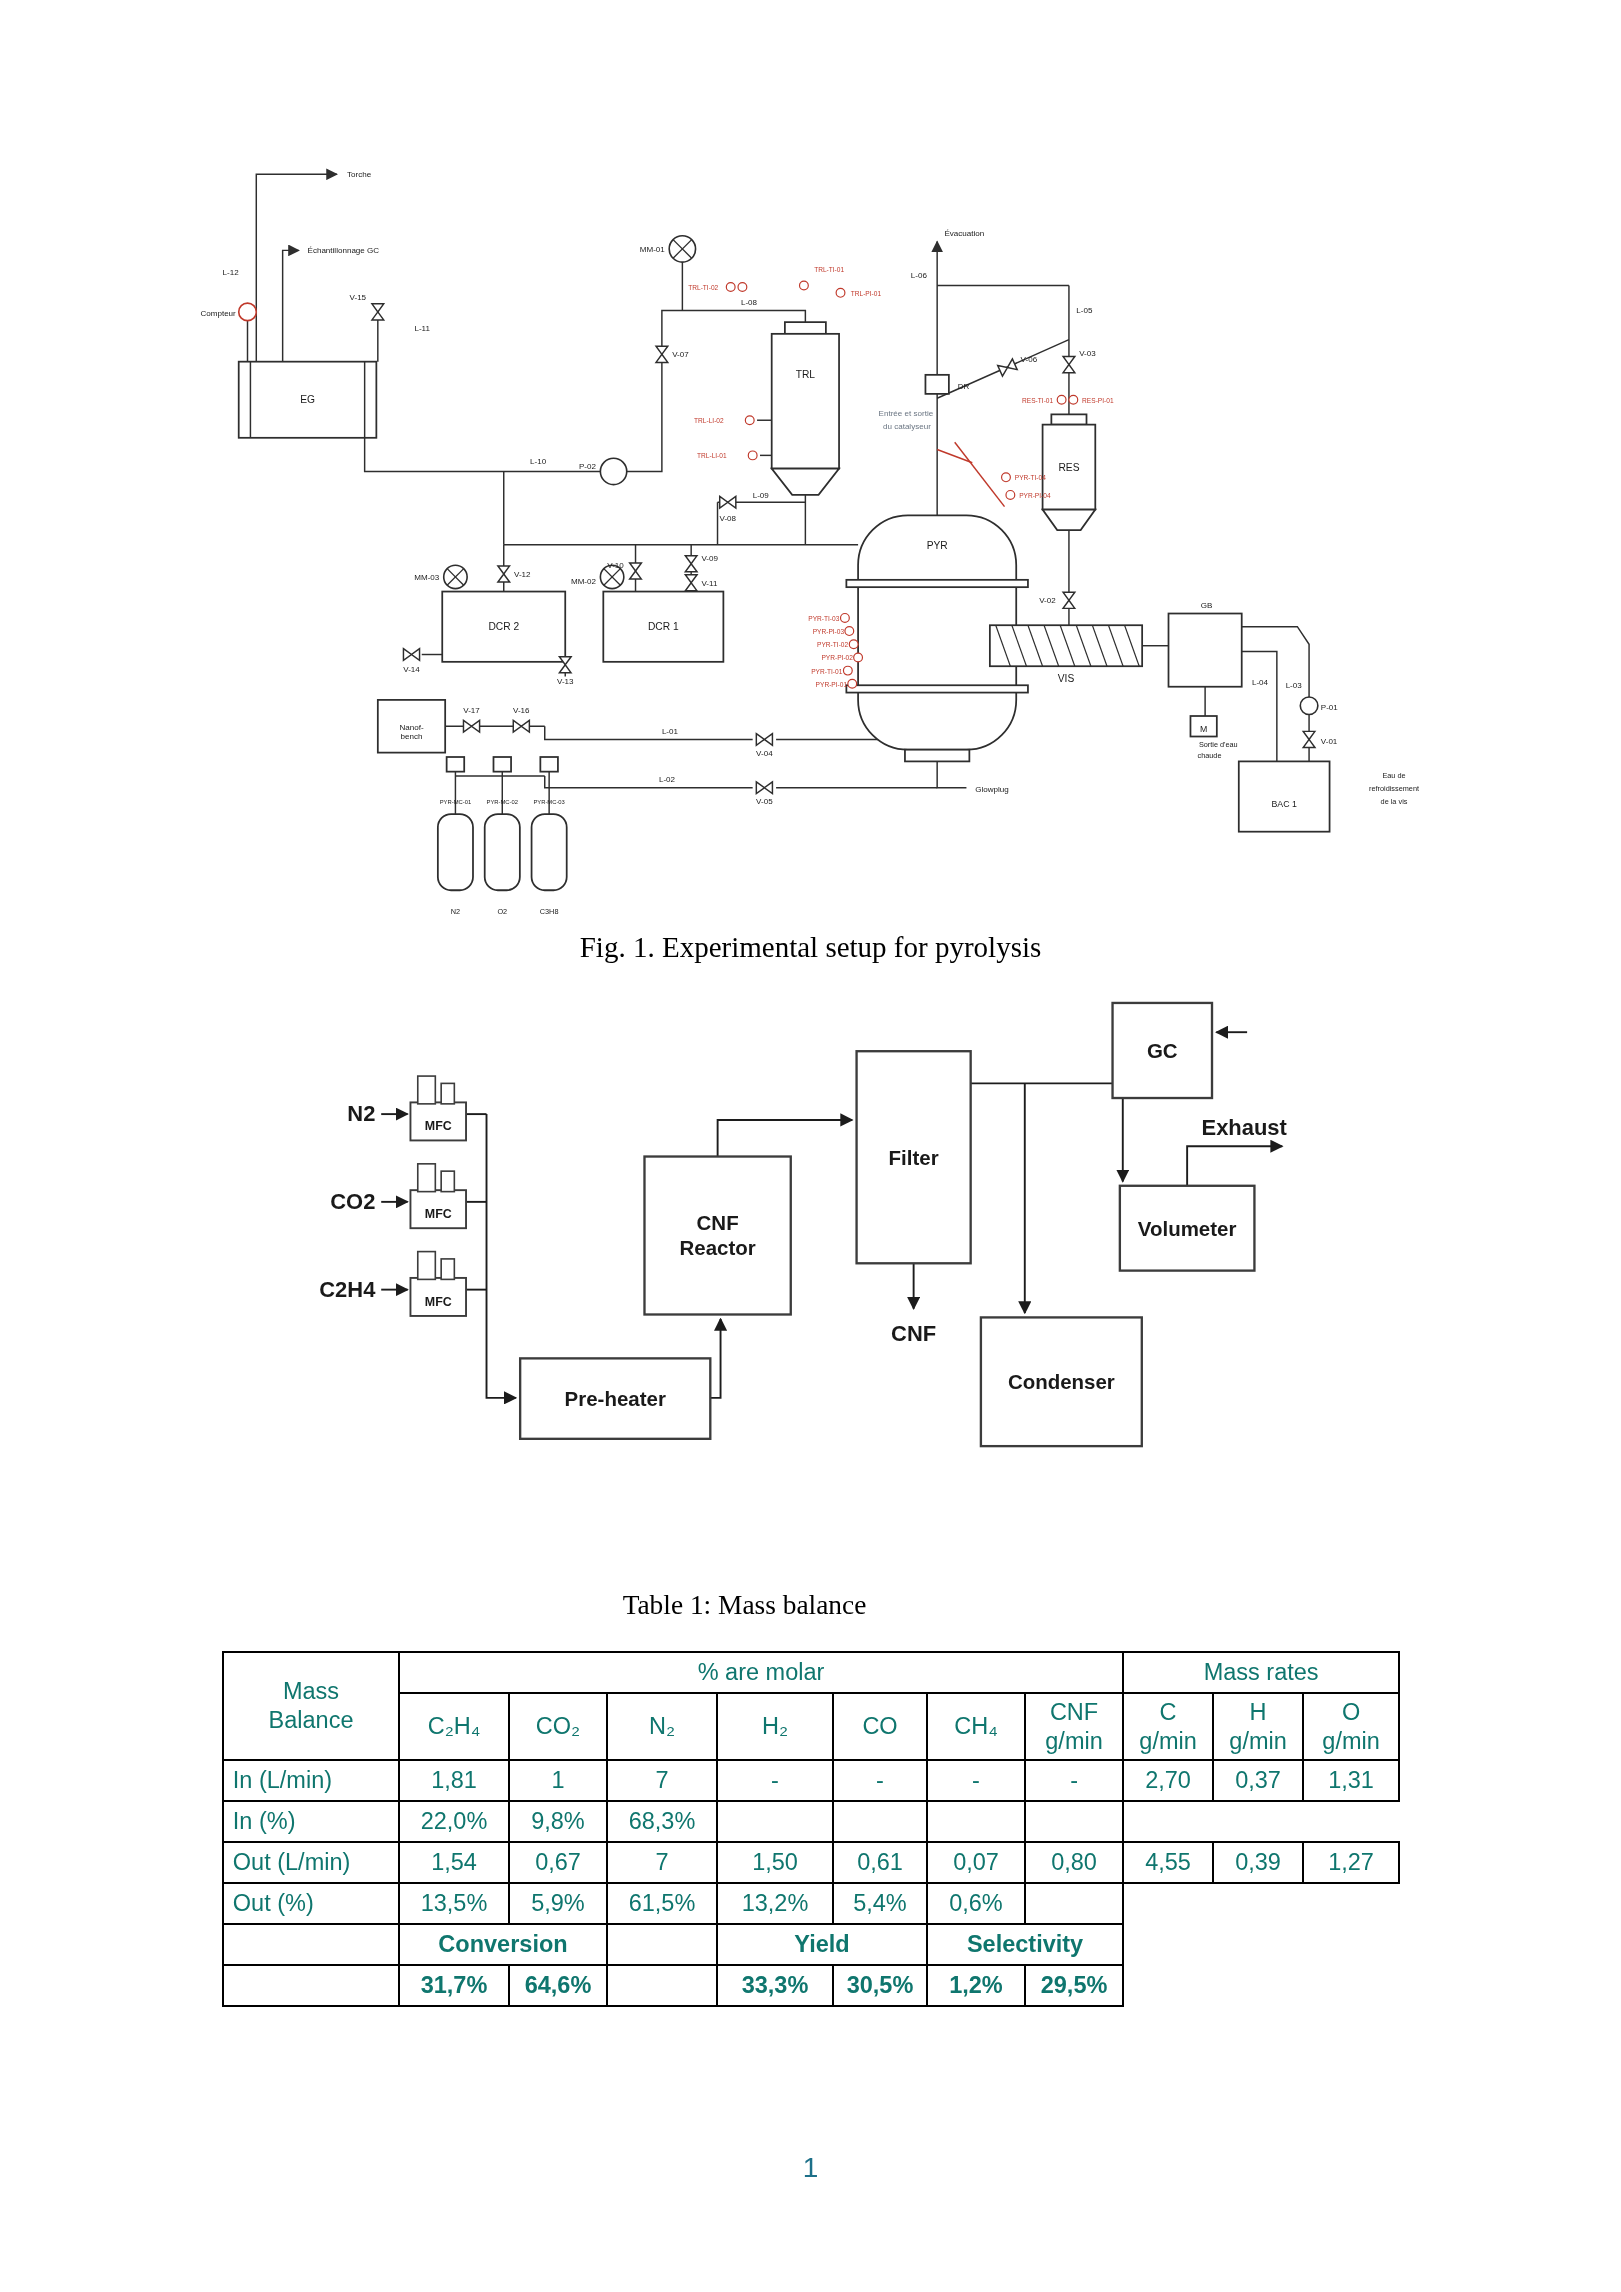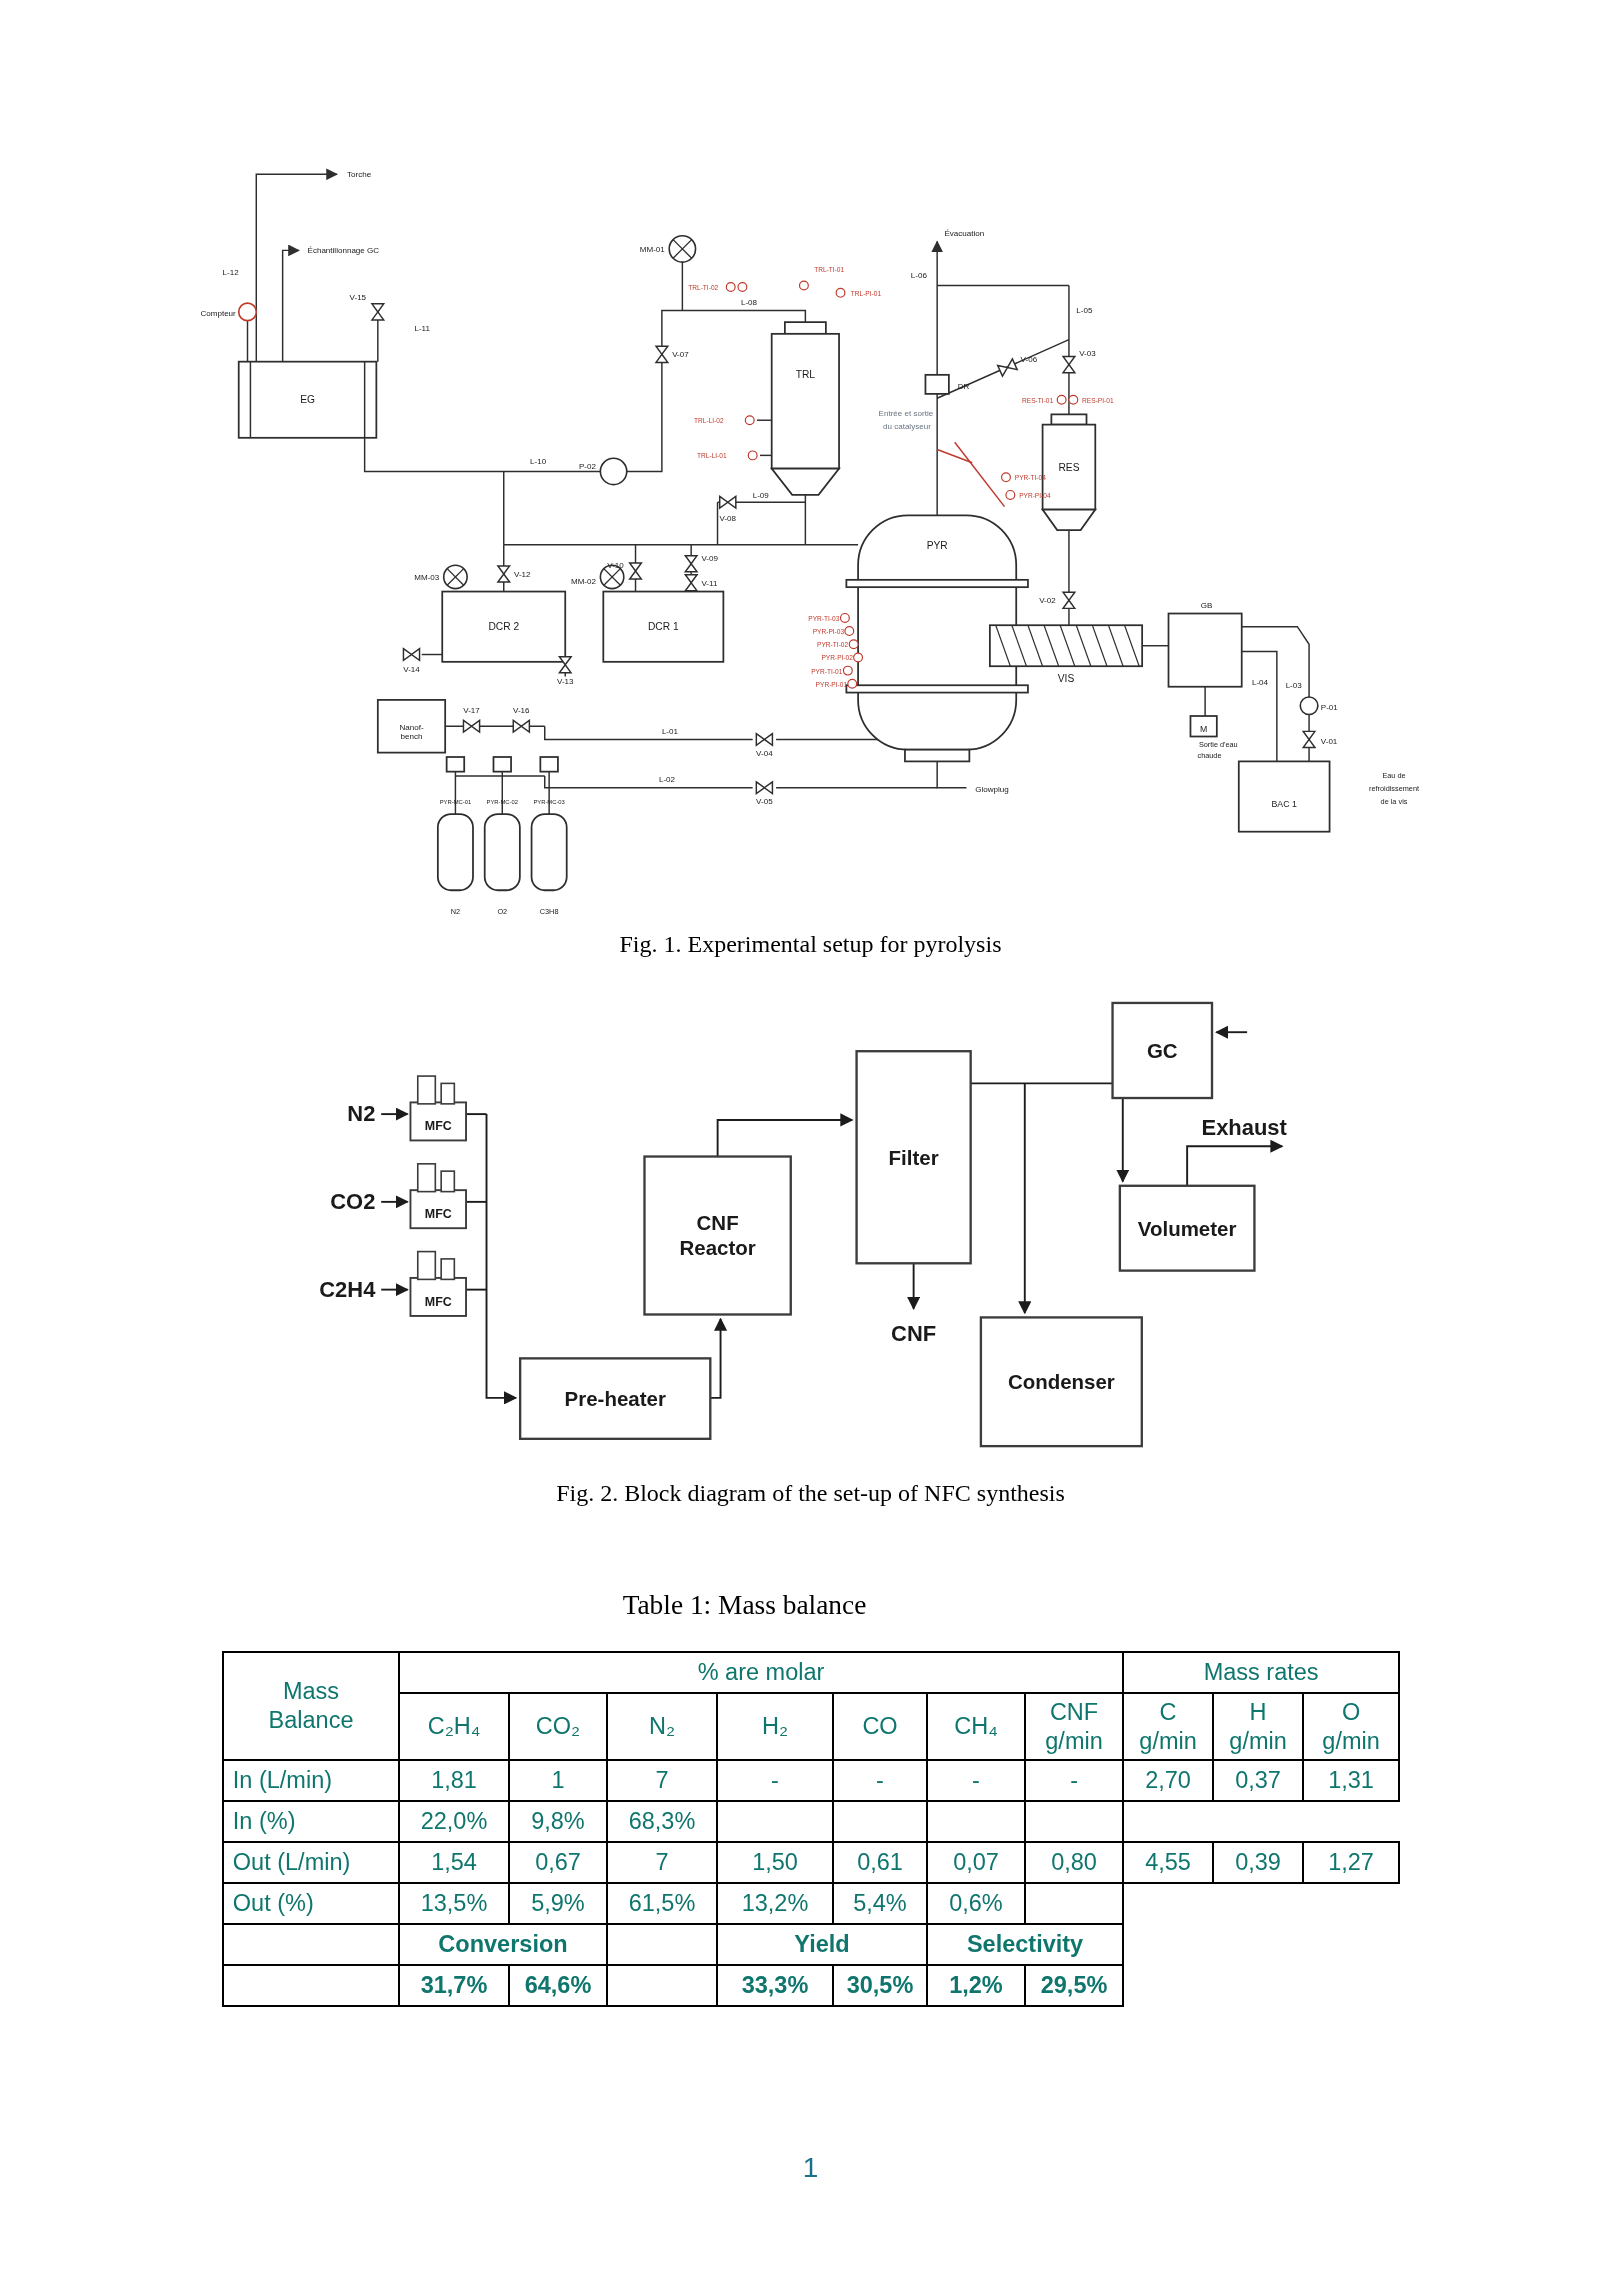--- a/index.html
+++ b/index.html
@@ -1,20 +1,20 @@
 <!DOCTYPE html>
 <html><head>
 <meta charset="utf-8">
 <style>
   html,body{margin:0;padding:0;background:#e8e8e8;}
   .page{position:relative;width:1621px;height:2293px;background:#ffffff;margin:0 auto;
         font-family:"Liberation Sans","DejaVu Sans",sans-serif;overflow:hidden;color:#111;}
   svg text{font-family:"Liberation Sans","DejaVu Sans",sans-serif;}
   .caption{position:absolute;left:0;width:1621px;text-align:center;
-           font-family:"Liberation Serif","DejaVu Serif",serif;font-size:24px;color:#000;}
+           font-family:"Liberation Serif","DejaVu Serif",serif;font-size:29px;color:#000;}
   #fig1-caption{top:931px;}
   #fig2-caption{top:1480px;}
   #table-title{position:absolute;left:0;top:1590px;width:1489px;text-align:center;
                font-family:"Liberation Serif","DejaVu Serif",serif;font-size:27.4px;color:#000;}
   #table-mount{position:absolute;left:222px;top:1651px;}
   #mass-table{border-collapse:collapse;table-layout:fixed;width:1176px;font-size:23.5px;color:#0f766e;}
   #mass-table th,#mass-table td{border:2px solid #000;font-weight:400;text-align:center;
                padding:2px 3.9px;white-space:pre-line;line-height:1.22;overflow:hidden;}
   #mass-table thead tr:first-child th{height:35px;}
   #mass-table thead tr:nth-child(2) th{height:61px;}
@@ -284,21 +284,20 @@
       <rect x="285" y="185" width="12" height="19" fill="#fff" stroke="#3c3c3c" stroke-width="1.1"></rect>
       <rect x="301" y="190" width="9" height="14" fill="#fff" stroke="#3c3c3c" stroke-width="1.1"></rect>
       <text x="299" y="222" font-size="8.5" text-anchor="middle" fill="#1a1a1a" font-weight="600"><tspan x="299" dy="0">MFC</tspan></text>
       <text x="256" y="96" font-size="15" text-anchor="end" fill="#1a1a1a" font-weight="600"><tspan x="256" dy="0">N2</tspan></text>
       <text x="256" y="156" font-size="15" text-anchor="end" fill="#1a1a1a" font-weight="600"><tspan x="256" dy="0">CO2</tspan></text>
       <text x="256" y="216" font-size="15" text-anchor="end" fill="#1a1a1a" font-weight="600"><tspan x="256" dy="0">C2H4</tspan></text>
       <text x="850" y="105" font-size="15" text-anchor="middle" fill="#1a1a1a" font-weight="600"><tspan x="850" dy="0">Exhaust</tspan></text>
       <text x="624" y="246" font-size="15" text-anchor="middle" fill="#1a1a1a" font-weight="600"><tspan x="624" dy="0">CNF</tspan></text>
     </svg>
 
-  <div id="fig2-caption" class="caption">Fig. 2. Block diagram of the set-up of NFC synthesis</div>
 
   <div id="table-title">Table 1: Mass balance</div>
 
   <div id="table-mount">
       <table id="mass-table">
         <colgroup>
           <col style="width: 176px;">
           <col style="width: 110px;">
           <col style="width: 98px;">
           <col style="width: 110px;">

